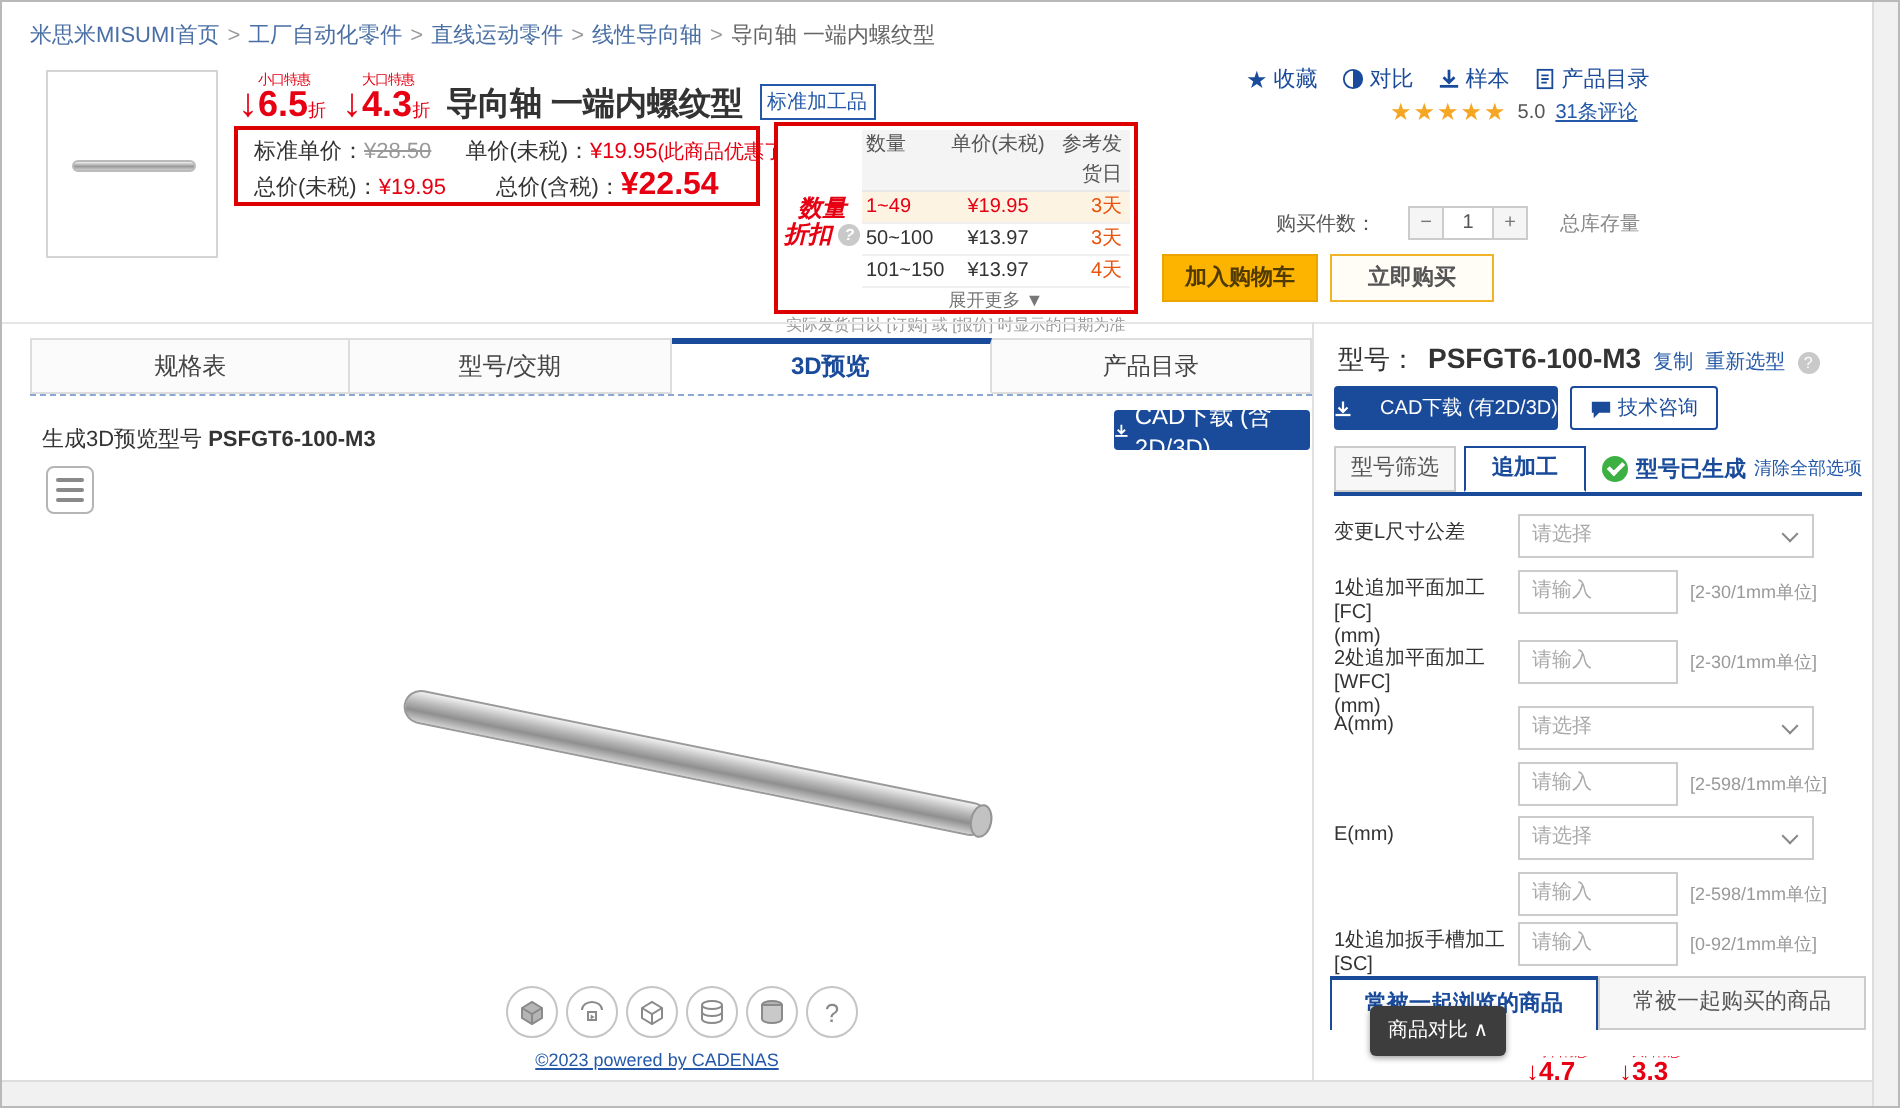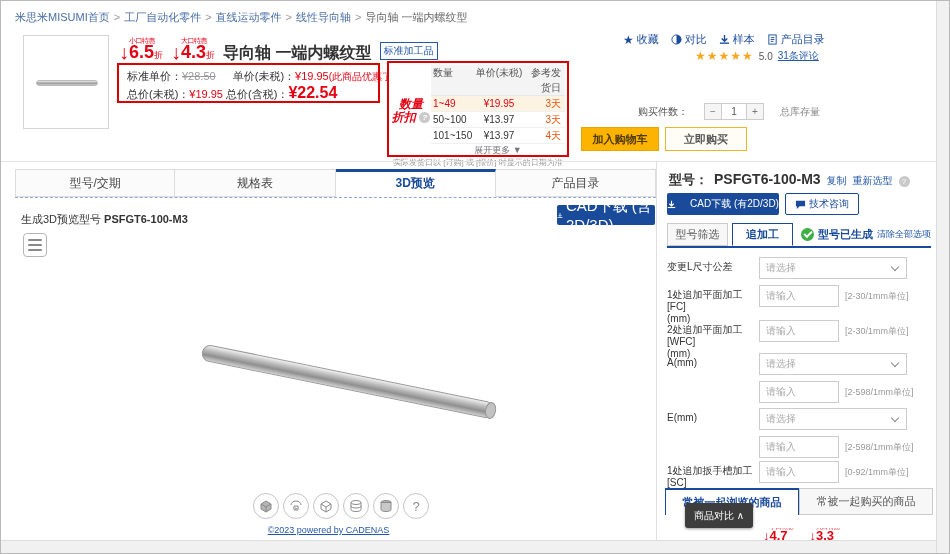--- a/index.html
+++ b/index.html
@@ -77,40 +77,40 @@
   .header-sep { position:absolute; left:0; top:160px; width:936px; border-top:1px solid #e5e5e5; }
 
   
   .tabbar { position:absolute; left:14px; top:168px; width:641px; height:29px; display:flex; border-bottom:1px dashed #8aa7d6; }
   .tab { width:161px; height:28px; border:1px solid #ddd; border-left:none; background:#fbfbfb; text-align:center; line-height:26px;
     font-size:12px; color:#444; cursor:pointer; }
   .tab:first-child { border-left:1px solid #ddd; }
   .tab.active { background:#fff; border-top:3px solid #1a4b9b; border-bottom:1px solid #fff; color:#1a4b9b; font-weight:bold; line-height:23px; }
   .gen-row { position:absolute; left:20px; top:211px; font-size:11px; color:#333; }
   .gen-row b { margin-left:3px; }
-  .viewer-cad { position:absolute; left:556px; top:204px; width:98px; height:20px; background:#1a4b9b; color:#fff; font-size:15px;
+  .viewer-cad { position:absolute; left:556px; top:204px; width:98px; height:20px; background:#1a4b9b; color:#fff; font-size:12px;
     display:flex; align-items:center; justify-content:center; gap:3px; border-radius:2px; cursor:pointer; }
   .hamburger { position:absolute; left:22px; top:232px; width:24px; height:24px; border:1px solid #b5b5b5; border-radius:4px;
     display:flex; flex-direction:column; justify-content:center; gap:3px; padding:0 4px; cursor:pointer; background:#fff; }
   .hamburger i { display:block; height:2px; background:#8a8a8a; border-radius:1px; }
 
   .cylinder { position:absolute; left:198px; top:372px; width:298px; height:17px; transform:rotate(11.5deg);
     background:linear-gradient(180deg,#f0f0f0,#b9b9b9 35%,#8f8f8f 65%,#d0d0d0); border-radius:9px; border:1px solid #9a9a9a; }
   .cylinder .cap { position:absolute; right:-3px; top:-1px; width:11px; height:17px; border-radius:50%;
     background:#c2c2c2; border:1px solid #949494; }
 
   .view-icons { position:absolute; left:252px; top:492px; display:flex; gap:4px; }
   .vico { width:26px; height:26px; border:1px solid #c5c5c5; border-radius:50%; background:#fff; display:flex; align-items:center;
     justify-content:center; color:#8a8a8a; cursor:pointer; }
   .credit { position:absolute; left:0; top:524px; width:655px; text-align:center; font-size:9px; }
 
   
   .vdiv { position:absolute; left:655px; top:160px; height:381px; border-left:1px solid #e0e0e0; }
   .model-row { position:absolute; left:668px; top:170px; display:flex; align-items:baseline; gap:6px; white-space:nowrap; }
-  .model-row .lab { font-size:13px; font-weight:bold; }
+  .model-row .lab { font-size:13px; font-weight:normal; }
   .model-row .mod { font-size:14px; font-weight:bold; }
   .model-row .lnk { font-size:10px; }
   .panel-cad { position:absolute; left:666px; top:192px; width:112px; height:22px; background:#1a4b9b; color:#fff; font-size:10px;
     display:flex; align-items:center; justify-content:center; gap:14px; border-radius:2px; cursor:pointer; }
   .consult { position:absolute; left:784px; top:192px; width:74px; height:22px; background:#fff; border:1px solid #1a4b9b;
     color:#1a4b9b; font-size:10px; display:flex; align-items:center; justify-content:center; gap:3px; border-radius:2px; cursor:pointer; }
   .ptabs { position:absolute; left:666px; top:222px; width:264px; height:25px; border-bottom:2px solid #1a4b9b; display:flex; align-items:flex-end; }
   .ptab { width:64px; height:23px; border:1px solid #ccc; background:#f7f7f7; color:#555; text-align:center; line-height:21px; font-size:11px; cursor:pointer; }
   .ptab.active { background:#fff; border:1px solid #1a4b9b; border-bottom:1px solid #fff; color:#1a4b9b; font-weight:bold; }
   .ptab + .ptab { margin-left:4px; }
@@ -173,21 +173,21 @@
     <span class="type-tag">标准加工品</span>
   </div>
 
   <div class="redbox price-box">
     <div class="price-line">
       <span>标准单价：</span><span class="strike">¥28.50</span>
       <span style="margin-left:14px">单价(未税)：</span><span class="red">¥19.95</span><span class="red" style="font-size:10px">(此商品优惠了：</span><span class="red" style="font-size:10px">¥8.55</span><span class="red" style="font-size:10px">)</span>
     </div>
     <div class="price-line">
       <span>总价(未税)：</span><span class="red">¥19.95</span>
-      <span style="">总价(含税)：</span><span class="red big-price">¥22.54</span>
+      <span style="margin-left:22px">总价(含税)：</span><span class="red big-price">¥22.54</span>
     </div>
   </div>
 
 
   <div class="redbox disc-box">
     <div class="disc-main">
       <div class="disc-side">
         <div class="lbl"><span>数量</span><br><span>折扣</span> <span class="help">?</span></div>
       </div>
       <div class="disc-table">
@@ -259,22 +259,22 @@
       <span class="btn">+</span>
     </span>
     <span class="gray">总库存量</span>
   </div>
   <div class="cart-btn">加入购物车</div>
   <div class="buy-btn">立即购买</div>
 
   <div class="header-sep"></div>
 
   <div class="tabbar">
+    <div class="tab">规格表</div>
     <div class="tab">型号/交期</div>
-    <div class="tab">规格表</div>
     <div class="tab active">3D预览</div>
     <div class="tab">产品目录</div>
   </div>
 
   <div class="gen-row">
     <span>生成3D预览型号</span><b>PSFGT6-100-M3</b>
   </div>
   <div class="viewer-cad">
     <svg width="9" height="9" viewBox="0 0 12 12">
         <path d="M6 1v6M3 5l3 3 3-3" stroke="#fff" fill="none" stroke-width="1.5"></path>

